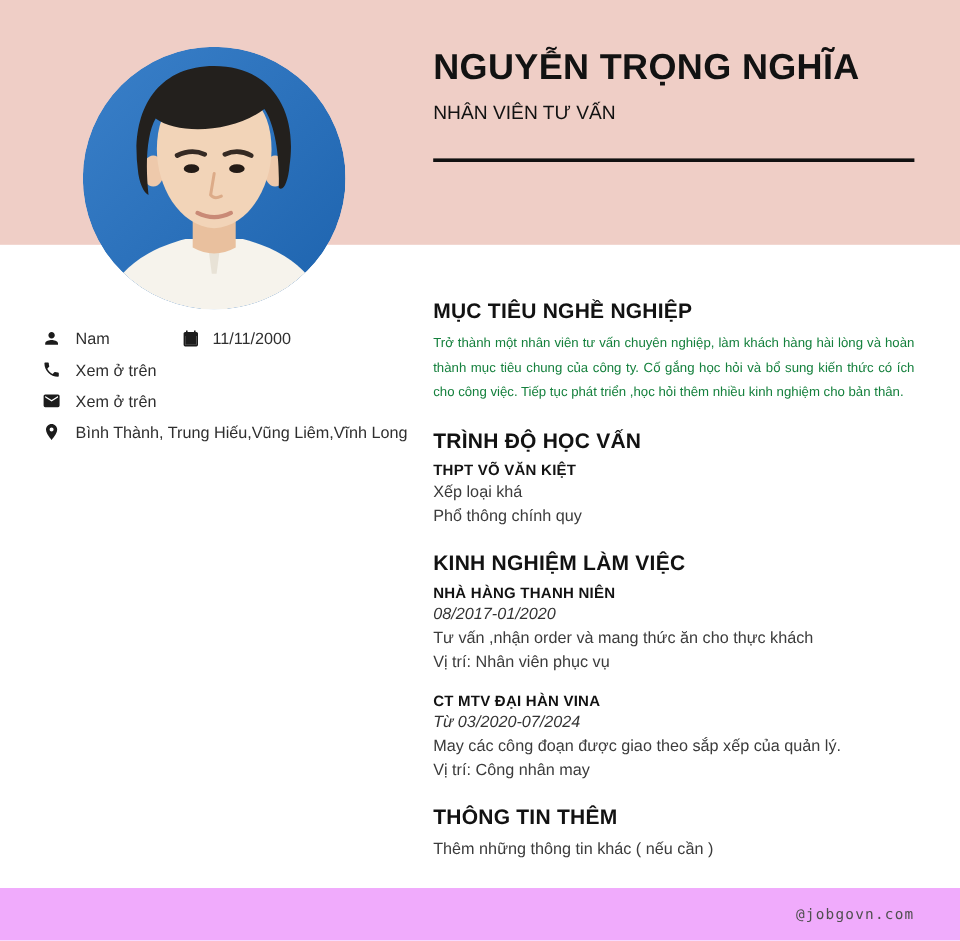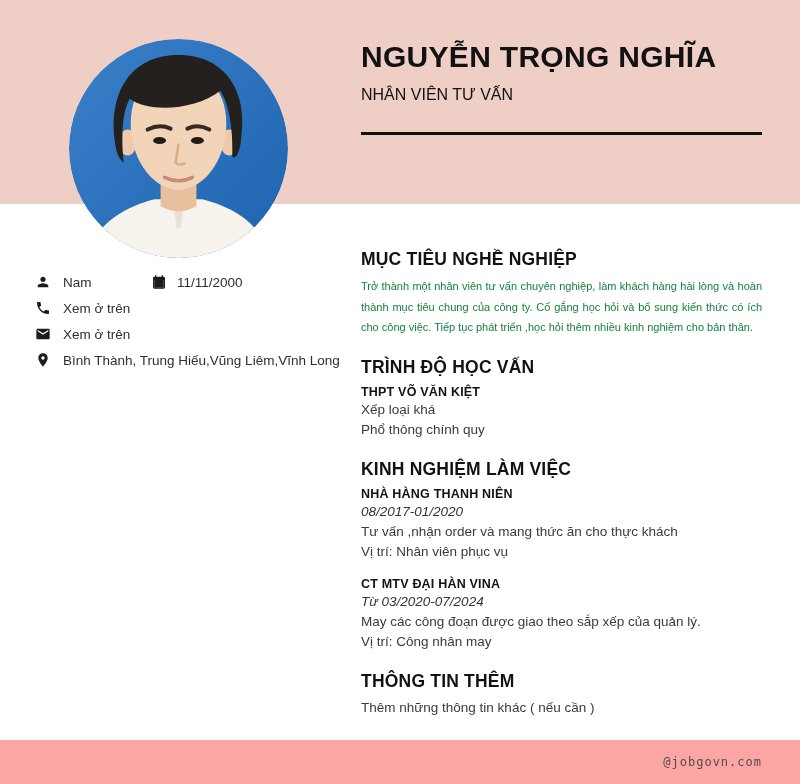--- a/index.html
+++ b/index.html
@@ -3,21 +3,21 @@
 <meta charset="utf-8">
 <style>
   html,body{margin:0;padding:0;background:#ffffff;}
   .page{
     position:relative;width:800px;height:784px;overflow:hidden;
     font-family:"Liberation Sans","DejaVu Sans",sans-serif;
     background:#ffffff;color:#1a1a1a;
   }
   
   .header-band{position:absolute;left:0;top:0;width:800px;height:204px;background:#efcec6;}
-  .footer-band{position:absolute;left:0;top:740px;width:800px;height:44px;background:#fca5a5;}
+  .footer-band{position:absolute;left:0;top:740px;width:800px;height:44px;background:#f0abfc;}
   .footer-text{
     position:absolute;right:38px;top:15px;
     font-family:"DejaVu Sans Mono","Liberation Mono",monospace;
     font-size:12px;color:#4f4f4f;letter-spacing:1px;
   }
   
   .photo-wrap{position:absolute;left:69px;top:39px;width:219px;height:219px;border-radius:50%;overflow:hidden;}
   .photo-wrap svg{display:block;width:100%;height:100%;}
   
   .header-right{position:absolute;left:361px;top:0;width:401px;}

